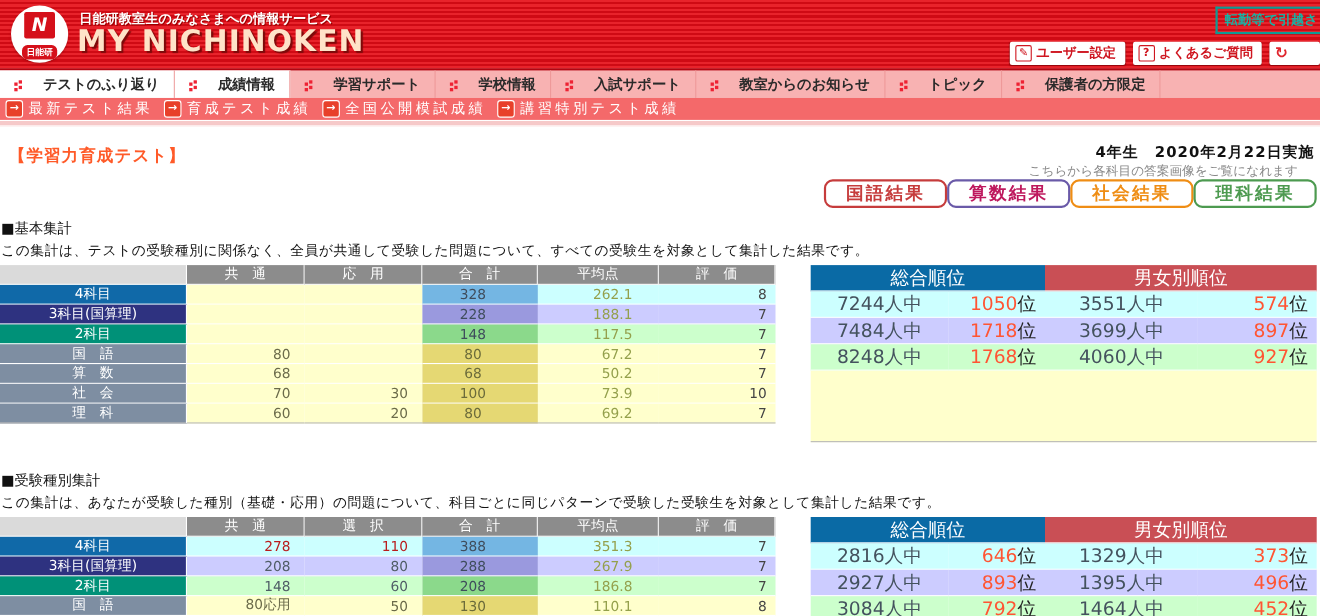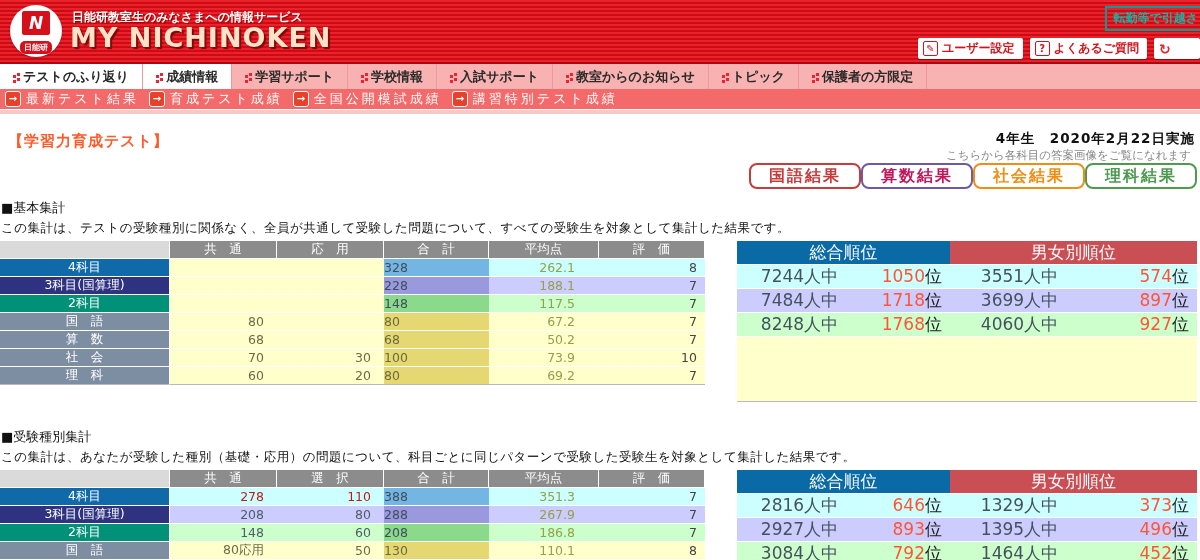--- a/index.html
+++ b/index.html
@@ -46,41 +46,41 @@
     width:13px;height:13px;border:1px solid #cf1620;border-radius:2px;color:#cf1620;
     font-size:10px;line-height:13px;text-align:center;font-weight:bold;flex:0 0 auto;
   }
   .hdr-btn.partial{width:46px;overflow:hidden;justify-content:flex-start;}
   .swirl{color:#e0262e;font-size:14px;font-weight:bold;}
   
   .tabbar{
     height:25px;background:#f8b2b2;border-top:2px solid #b20410;display:flex;align-items:stretch;
   }
   .tab{
-    display:flex;align-items:center;gap:4px;padding:12px 13px;font-size:13px;font-weight:bold;color:#2a2a2a;
+    display:flex;align-items:center;gap:20px;padding:12px 13px;font-size:13px;font-weight:bold;color:#2a2a2a;
     border-right:1px solid #e99;cursor:pointer;white-space:nowrap;
   }
   .tab.active{background:#fff;}
   .dots{width:3px;height:3px;background:#e23;box-shadow:4px -2px 0 #e23,0 5px 0 #e23,4px 3px 0 #e23;flex:0 0 auto;margin-right:3px;}
   
   .subnav{
     height:20px;background:#f4696a;display:flex;align-items:center;gap:10px;padding-left:5px;
     border-bottom:1px solid #fff;
   }
   .subnav-item{display:flex;align-items:center;gap:5px;color:#fff;font-size:13px;letter-spacing:3px;cursor:pointer;white-space:nowrap;}
   .arrow-ic{
     width:14px;height:14px;background:#e8402a;border:1px solid #fff;border-radius:3px;
     color:#fff;font-size:10px;line-height:13px;text-align:center;letter-spacing:0;flex:0 0 auto;font-weight:bold;
   }
   .pink-strip{height:4px;background:#f6c9c9;border-bottom:1px solid #fff;}
   
   .content{position:relative;}
   .page-title{position:absolute;left:8px;top:17px;color:#ff5a28;font-size:15px;font-weight:bold;letter-spacing:1px;}
   .grade-date{position:absolute;right:5px;top:15px;font-size:13.5px;font-weight:bold;color:#111;letter-spacing:1px;}
-  .answer-note{position:absolute;right:9px;top:33px;font-size:11.5px;color:#888;}
+  .answer-note{position:absolute;right:20px;top:33px;font-size:11.5px;color:#888;}
   .result-buttons{position:absolute;right:3px;top:48px;display:flex;}
   .result-btn{
     width:112px;height:26px;background:#fff;border-radius:8px;border:2px solid;cursor:pointer;
     font-family:inherit;font-size:16px;font-weight:bold;letter-spacing:2px;line-height:20px;padding:0;
   }
   
   .sections{padding-top:84px;}
   .section{margin-bottom:0;}
   .section + .section{margin-top:26px;}
   .section-title{font-size:13px;color:#111;margin:0 0 3px 1px;}
@@ -90,21 +90,21 @@
   .score{width:705px;font-size:12.5px;}
   .score th,.score td{height:16px;padding:0;border-bottom:1px solid #fff;overflow:hidden;white-space:nowrap;}
   .score thead th{font-weight:normal;color:#fff;background:#8c8c8c;text-align:center;border-right:1px solid #fff;}
   .score thead th.corner{background:#dadada;}
   .score .lbl{font-weight:normal;color:#fff;text-align:center;border-right:1px solid #fff;}
   tr.r1 .lbl{background:#1069a8;} tr.r2 .lbl{background:#2e3280;} tr.r3 .lbl{background:#009178;} tr.subj .lbl{background:#7e8ea2;}
   .score td.c1,.score td.c2{background:#ffffcc;text-align:right;padding-right:13px;color:#6b6b4a;}
   .t2 tr.r1 td.c1,.t2 tr.r1 td.c2{background:#ccffff;color:#b91c1c;margin-top:18px;}
   .t2 tr.r2 td.c1,.t2 tr.r2 td.c2{background:#ccccff;color:#4f5d66;}
   .t2 tr.r3 td.c1,.t2 tr.r3 td.c2{background:#ccffcc;color:#4f5d66;}
-  .score td.tot{text-align:left;padding-right:13px;color:#3f4d5c;}
+  .score td.tot{text-align:center;padding-right:13px;color:#3f4d5c;}
   tr.r1 td.tot{background:#74b6e3;} tr.r2 td.tot{background:#9a99de;} tr.r3 td.tot{background:#8bd98b;} tr.subj td.tot{background:#e5d873;color:#6b6b3a;}
   .score td.avg{text-align:right;padding-right:24px;color:#94a04c;}
   .score td.ev{text-align:right;padding-right:8px;color:#444;}
   tr.r1 td.avg,tr.r1 td.ev{background:#ccffff;} tr.r2 td.avg,tr.r2 td.ev{background:#ccccff;}
   tr.r3 td.avg,tr.r3 td.ev{background:#ccffcc;} tr.subj td.avg,tr.subj td.ev{background:#ffffcc;}
   .score tbody tr:last-child td,.score tbody tr:last-child th{border-bottom:1px solid #b9b9b9;}
   
   .rank{width:460px;font-size:17px;margin-left:32px;}
   .rank th,.rank td{height:16px;padding:0;border-bottom:1px solid #fff;overflow:hidden;white-space:nowrap;}
   .rank thead th{font-weight:normal;color:#fff;text-align:center;}

